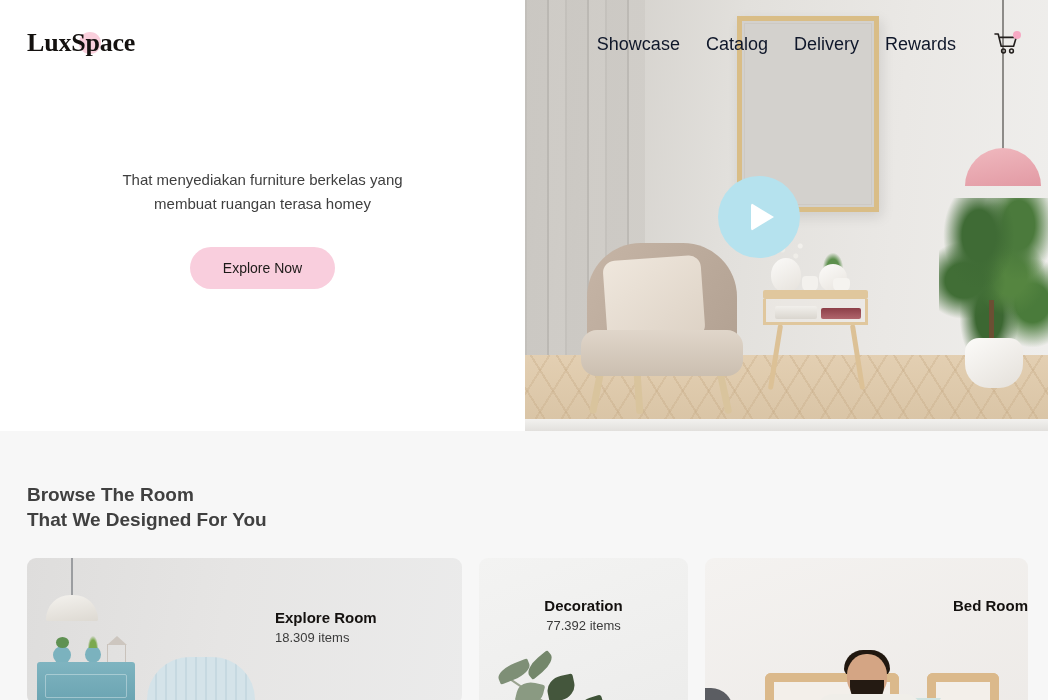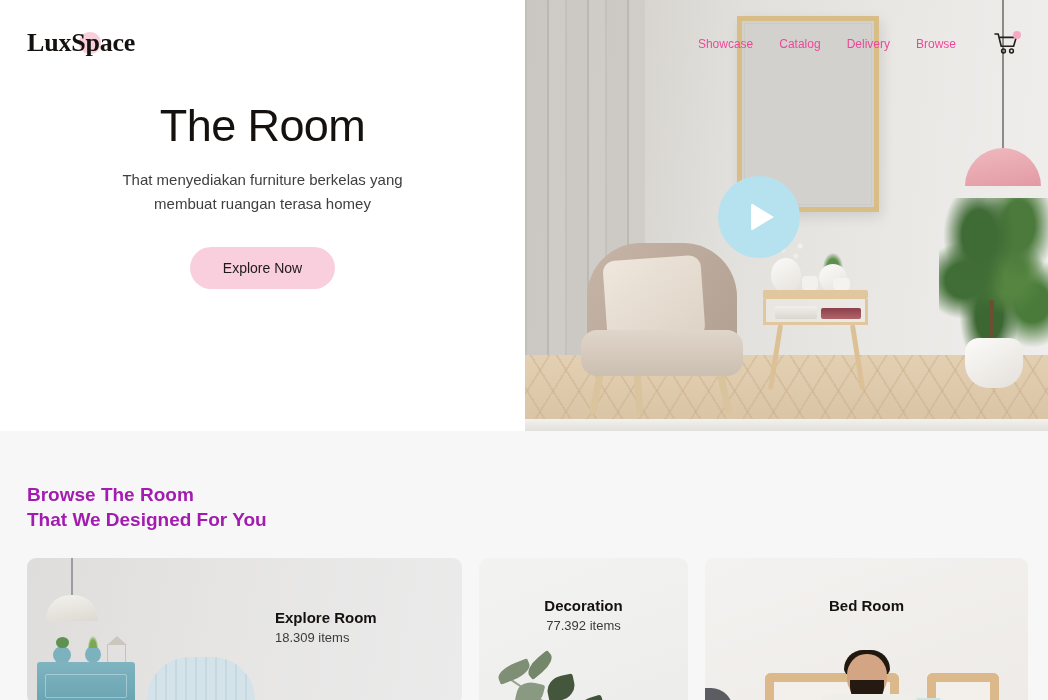--- a/index.html
+++ b/index.html
@@ -191,21 +191,21 @@
       radial-gradient(ellipse at 50% 40%, #47743a 0 20%, transparent 44%);
   }
   .tree-trunk { position:absolute; left:464px; top:300px; width:5px; height:44px; background:#6b4f33;}
 
   .hero-nav {
     position: absolute; right: 28px; top: 32px;
     display: flex; align-items: center; gap: 26px;
     z-index: 6;
   }
   .hero-nav a {
-    font-size: 12px; color: #ec4899; text-decoration: none; white-space: nowrap;
+    font-size: 18px; color: #0f172a; text-decoration: none; white-space: nowrap;
   }
   .cart-wrap { position: relative; margin-left: 12px; width: 26px; height: 24px; cursor: pointer; }
   .cart-badge {
     position: absolute; right: -1px; top: -1px;
     width: 8px; height: 8px; border-radius: 50%; background: #f7a9c4;
   }
   .play-btn {
     position: absolute; left: 718px; top: 176px;
     width: 82px; height: 82px; border-radius: 50%;
     background: #b5e2ee;
@@ -222,37 +222,37 @@
 
   
   .browse {
     position: absolute; left: 0; top: 431px;
     width: 1048px; height: 269px;
     background: #f7f7f7;
     padding: 0 27px;
   }
   .browse-heading {
     padding-top: 51px;
-    font-size: 19px; line-height: 1.33; font-weight: 700; color: #a21caf;
+    font-size: 19px; line-height: 1.33; font-weight: 700; color: #404040;
   }
   .cards {
     display: flex; gap: 17px; margin-top: 25px;
   }
   .card {
     position: relative; border-radius: 9px; overflow: hidden;
     height: 146px; flex: none; cursor: pointer;
   }
   .card.living { width: 435px; background: linear-gradient(100deg,#dedddc 0%,#e6e5e4 45%,#ebebeb 100%); }
   .card.deco   { width: 209px; height: 200px; background: linear-gradient(160deg,#f3f3f2 0%,#ebebea 100%); }
   .card.bed    { width: 323px; height: 200px; background: linear-gradient(160deg,#f4f2f0 0%,#ece9e6 100%); }
 
   .card-label { position: absolute; z-index: 4; }
   .card.living .card-label { left: 248px; top: 51px; text-align: left; }
   .card.deco .card-label   { left: 0; top: 39px; width: 209px; text-align: center; }
-  .card.bed .card-label    { left: 0; top: 39px; width: 323px; text-align: center; }
+  .card.bed .card-label    { left: 0; top: 39px; width: 323px; text-align: right; }
   .card-title { font-size: 15px; font-weight: 700; color: #14110f; }
   .card-count { font-size: 13px; color: #3b3b3b; margin-top: 4px; }
 
   
   .lr-lamp-cord { position:absolute; left:44px; top:0; width:1.5px; height:40px; background:#9b9da0; }
   .lr-lamp { position:absolute; left:19px; top:37px; width:52px; height:26px; border-radius:52px 52px 4px 4px; background:linear-gradient(170deg,#f4f2ee,#ddd9d2); }
   .lr-dresser { position:absolute; left:10px; top:104px; width:98px; height:42px; background:linear-gradient(#7fb4c0,#6aa3b1); border-radius:3px 3px 0 0; }
   .lr-dresser::after { content:""; position:absolute; left:8px; top:12px; right:8px; bottom:6px; border:1px solid rgba(255,255,255,.35); border-radius:2px;}
   .lr-plant1 { position:absolute; left:26px; top:88px; width:18px; height:18px; border-radius:50%; background:#7bb2be; }
   .lr-plant1::before { content:""; position:absolute; left:3px; top:-9px; width:13px; height:11px; border-radius:50%; background:#5f9152; }
@@ -318,34 +318,34 @@
     </div>
 
     <div class="logo">
       <span class="dot"></span><span>Lux</span><span>S</span><span>pace</span>
     </div>
 
     <nav class="hero-nav">
       <a href="#">Showcase</a>
       <a href="#">Catalog</a>
       <a href="#">Delivery</a>
-      <a href="#">Browse</a>
+      <a href="#">Rewards</a>
       <span class="cart-wrap">
         <svg width="26" height="24" viewBox="0 0 26 24" fill="none">
           <path d="M1 2h3.2l3 12.2h12.4l2.6-8.8H6.2" stroke="#231f1d" stroke-width="1.6" stroke-linecap="round" stroke-linejoin="round"></path>
           <circle cx="9.5" cy="19" r="1.9" stroke="#231f1d" stroke-width="1.5"></circle>
           <circle cx="17.5" cy="19" r="1.9" stroke="#231f1d" stroke-width="1.5"></circle>
         </svg>
         <span class="cart-badge"></span>
       </span>
     </nav>
 
     <div class="hero-copy">
       <h1 class="hero-title">
-        <span>The Room</span><br>
+        <br>
       </h1>
       <p class="hero-sub">
         <span>That menyediakan furniture berkelas yang</span><br>
         <span>membuat ruangan terasa homey</span>
       </p>
       <button class="explore-btn">Explore Now</button>
     </div>
 
     <button class="play-btn">
       <span class="play-tri"></span>

